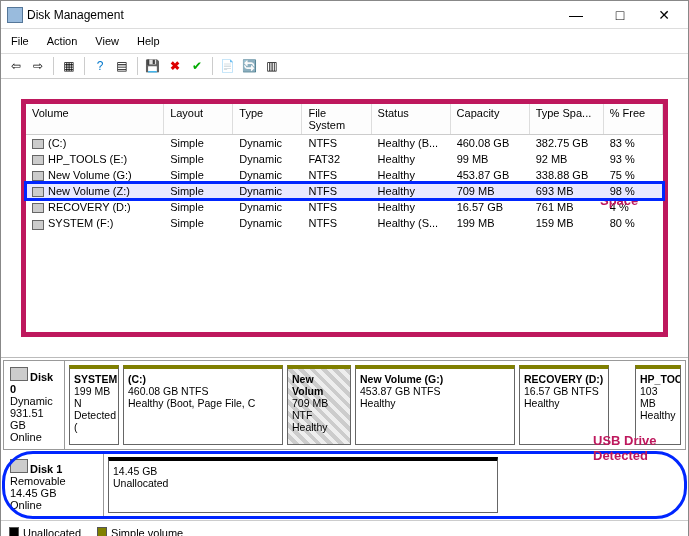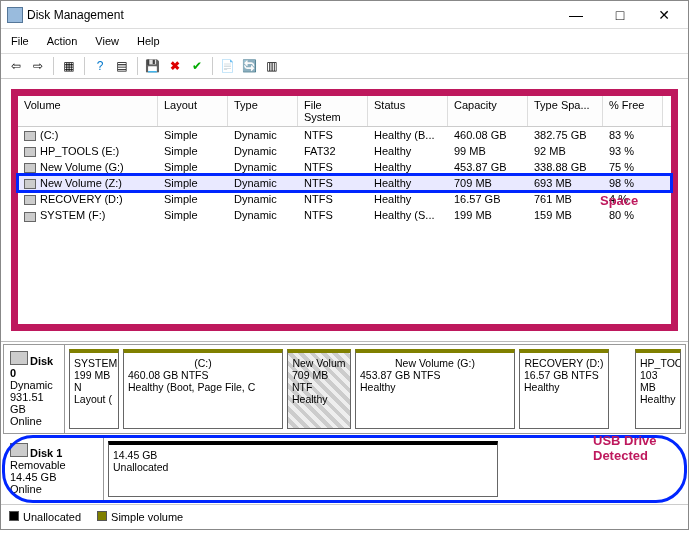--- a/index.html
+++ b/index.html
@@ -16,41 +16,41 @@
   
   .menubar { display:flex; gap:14px; padding:4px 8px; border-bottom:1px solid #ddd; }
   .menuitem { padding:2px 2px; }
 
   
   .toolbar { display:flex; align-items:center; gap:4px; padding:3px 6px; border-bottom:1px solid #ccc; }
   .tbtn { width:18px; height:18px; display:flex; align-items:center; justify-content:center; font-size:12px; }
   .tsep { width:1px; height:18px; background:#ccc; margin:0 2px; }
 
   
-  .vlist { border:7px solid #be185d; margin:10px; }
+  .vlist { border:5px solid #be185d; margin:20px; }
   .vhead { display:flex; background:#fff; border-bottom:1px solid #ccc; }
   .vhead .col { border-right:1px solid #ddd; padding:3px 6px; font-weight:400; background:#fdfdfd; }
   .vbody { }
   .vrow { display:flex;  padding:1px 0;}
   .vrow .col { padding:1px 6px; white-space:nowrap; overflow:hidden; }
   .c-vol{width:140px;} .c-lay{width:70px;} .c-type{width:70px;} .c-fs{width:70px;}
   .c-stat{width:80px;} .c-cap{width:80px;} .c-free{width:75px;} .c-pct{width:60px;}
   .drvicon{ width:12px;height:10px; background:#ccc; border:1px solid #666; display:inline-block; margin-right:4px; vertical-align:middle;}
   .hlrow { outline:3px solid #0026ff; outline-offset:-1px; background:#e9e9ff; position:relative; z-index:2;}
   .vspace{ height:100px;}
 
   
   .maparea { border-top:1px solid #bbb; }
   .drow { display:flex; border:1px solid #999; margin:2px; }
   .dlabel { width:100px; padding:6px; border-right:1px solid #999; font-size:11px;}
   .dlabel .dname{ font-weight:bold;}
   .dicon{ width:18px;height:14px; background:#ccc; border:1px solid #666; display:inline-block; margin-right:2px;}
   .parts { flex:1; display:flex; padding:4px; gap:4px; }
   .part { border:1px solid #666; padding:4px; font-size:10.5px; overflow:hidden; position:relative; border-top:4px solid olive;}
-  .part .pn{font-weight:normal;text-align:center;}
+  .part .pn{font-weight:bold;}
   .hatch { background: repeating-linear-gradient(45deg,#eee,#eee 4px,#ccc 4px,#ccc 8px); }
   .d1 { outline:3px solid #0026ff; outline-offset:-2px;border-radius:30px; }
   .annot { position:absolute; color:#be185d; font-weight:bold; font-size:13px;}
 
   
   .legend{ padding:6px 8px; display:flex; gap:16px; align-items:center; border-top:1px solid #ccc;}
   .swatch{ width:10px; height:10px; display:inline-block; margin-right:4px; border:1px solid #555;}
   .sw-un{ background:#000;} .sw-sv{ background:olive;}
 
   .outer{ position:relative; width:623px;}
@@ -177,21 +177,21 @@
           <div class="dlabel">
             <div><span class="dicon"></span><span class="dname">Disk 0</span></div>
             <div>Dynamic</div>
             <div>931.51 GB</div>
             <div>Online</div>
           </div>
           <div class="parts">
             <div class="part" style="width:50px;">
               <div class="pn">SYSTEM</div>
               <div>199 MB N</div>
-              <div>Layout (</div>
+              <div>Detected (</div>
             </div>
             <div class="part" style="width:160px;">
               <div class="pn">(C:)</div>
               <div>460.08 GB NTFS</div>
               <div>Healthy (Boot, Page File, C</div>
             </div>
             <div class="part hatch" style="width:64px;">
               <div class="pn">New Volum</div>
               <div>709 MB NTF</div>
               <div>Healthy</div>

